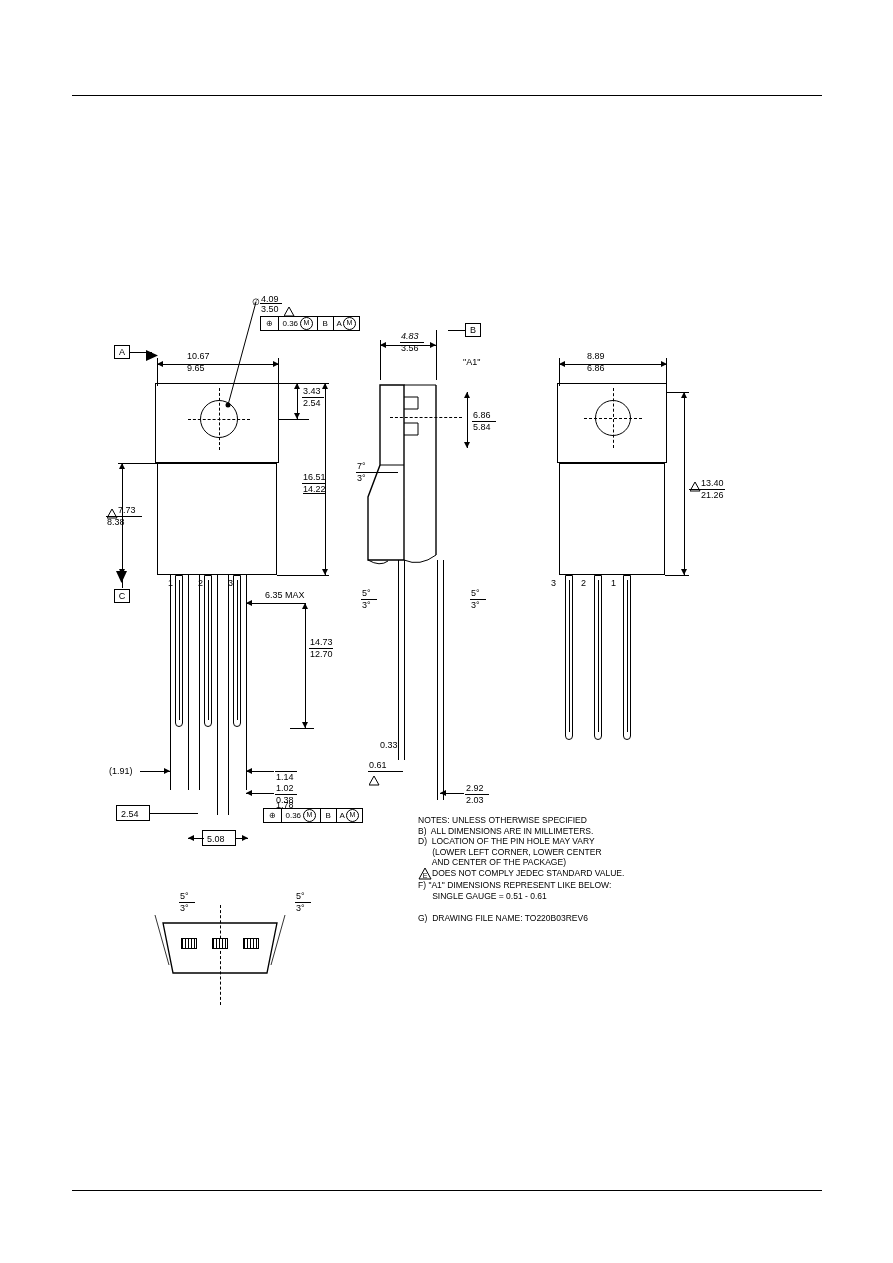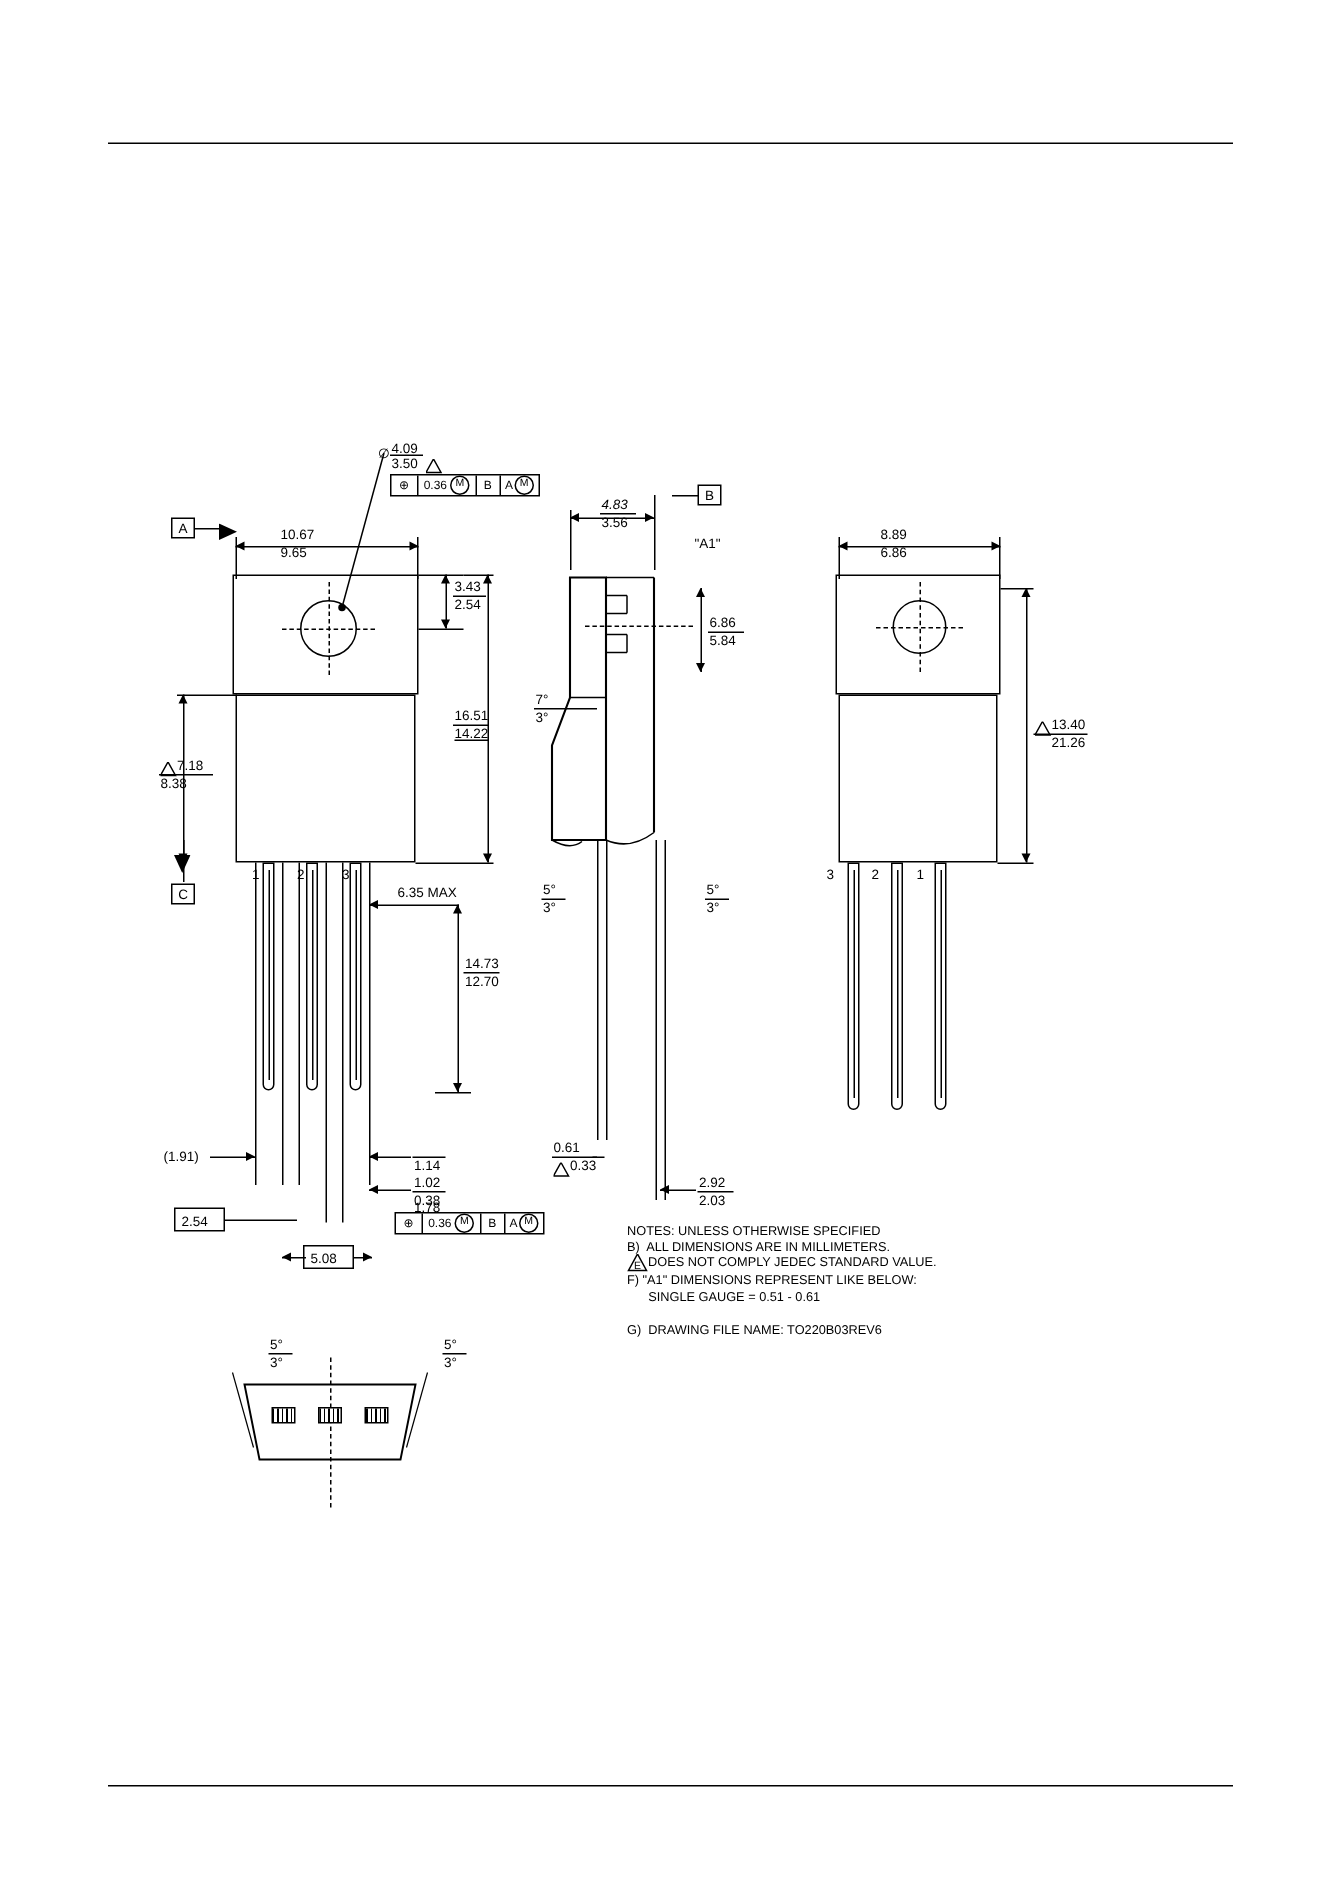--- a/index.html
+++ b/index.html
@@ -118,21 +118,21 @@
 
     <div class="vline" style="left:122px;top:463px;height:112px;"></div>
     <div class="arrow-u" style="left:119px;top:463px;"></div>
     <div class="arrow-d" style="left:119px;top:569px;"></div>
     <div class="hline" style="left:118px;top:463px;width:40px;"></div>
     <div style="position:absolute;left:107px;top:505px;">
       <svg width="11" height="10">
           <polygon points="5,0 10,9 0,9" fill="none" stroke="#000" stroke-width="1"></polygon>
         </svg>
     </div>
-    <div class="txt" style="left:118px;top:505px;">7.18</div>
+    <div class="txt" style="left:118px;top:505px;">7.73</div>
     <div class="txt" style="left:107px;top:517px;">8.38</div>
     <div class="hline" style="left:106px;top:516px;width:36px;"></div>
 
     <div>
       <div class="lead" style="left:175px;top:575px;width:8px;height:152px;border-radius:0 0 4px 4px;"></div>
       <div class="lead" style="left:204px;top:575px;width:8px;height:152px;border-radius:0 0 4px 4px;"></div>
       <div class="lead" style="left:233px;top:575px;width:8px;height:152px;border-radius:0 0 4px 4px;"></div>
       <div class="vline" style="left:179px;top:580px;height:140px;"></div>
       <div class="vline" style="left:208px;top:580px;height:140px;"></div>
       <div class="vline" style="left:237px;top:580px;height:140px;"></div>
@@ -257,21 +257,21 @@
     <div class="txt" style="left:362px;top:588px;">5°</div>
     <div class="txt" style="left:362px;top:600px;">3°</div>
     <div class="hline" style="left:361px;top:599px;width:16px;"></div>
 
     <div class="txt" style="left:471px;top:588px;">5°</div>
     <div class="txt" style="left:471px;top:600px;">3°</div>
     <div class="hline" style="left:470px;top:599px;width:16px;"></div>
 
     <div class="hline" style="left:395px;top:771px;width:8px;"></div>
     <div class="txt" style="left:369px;top:760px;">0.61</div>
-    <div class="txt" style="left:380px;top:772px;">0.33</div>
+    <div class="txt" style="left:380px;top:740px;">0.33</div>
     <div class="hline" style="left:368px;top:771px;width:30px;"></div>
     <div style="position:absolute;left:369px;top:772px;">
       <svg width="11" height="10">
           <polygon points="5,0 10,9 0,9" fill="none" stroke="#000" stroke-width="1"></polygon>
         </svg>
     </div>
 
     <div class="hline" style="left:440px;top:793px;width:24px;"></div>
     <div class="arrow-l" style="left:440px;top:790px;"></div>
     <div class="txt" style="left:466px;top:783px;">2.92</div>
@@ -335,20 +335,23 @@
     <div class="txt" style="left:180px;top:903px;">3°</div>
     <div class="hline" style="left:179px;top:902px;width:16px;"></div>
     <div class="txt" style="left:296px;top:891px;">5°</div>
     <div class="txt" style="left:296px;top:903px;">3°</div>
     <div class="hline" style="left:295px;top:902px;width:16px;"></div>
   </div>
 
   <div style="position:absolute;left:418px;top:815px;width:280px;">
     <div class="notes" style="position:relative;left:0;top:0;">NOTES: UNLESS OTHERWISE SPECIFIED</div>
     <div class="notes" style="position:relative;left:0;top:0;">B)  ALL DIMENSIONS ARE IN MILLIMETERS.</div>
+    <div class="notes" style="position:relative;left:0;top:0;">D)  LOCATION OF THE PIN HOLE MAY VARY
+      (LOWER LEFT CORNER, LOWER CENTER
+      AND CENTER OF THE PACKAGE)</div>
     <div style="position:relative;display:flex;align-items:flex-start;">
       <span style="display:inline-block;position:relative;width:14px;height:12px;">
         <svg width="14" height="12" style="position:absolute;left:0;top:0;">
             <polygon points="7,0 13,11 1,11" fill="none" stroke="#000" stroke-width="1"></polygon>
             <text x="7" y="10" font-size="7" text-anchor="middle" font-family="Liberation Sans">E</text>
           </svg>
       </span>
       <span class="notes" style="position:relative;">DOES NOT COMPLY JEDEC STANDARD VALUE.</span>
     </div>
     <div class="notes" style="position:relative;left:0;top:0;">F) "A1" DIMENSIONS REPRESENT LIKE BELOW:

